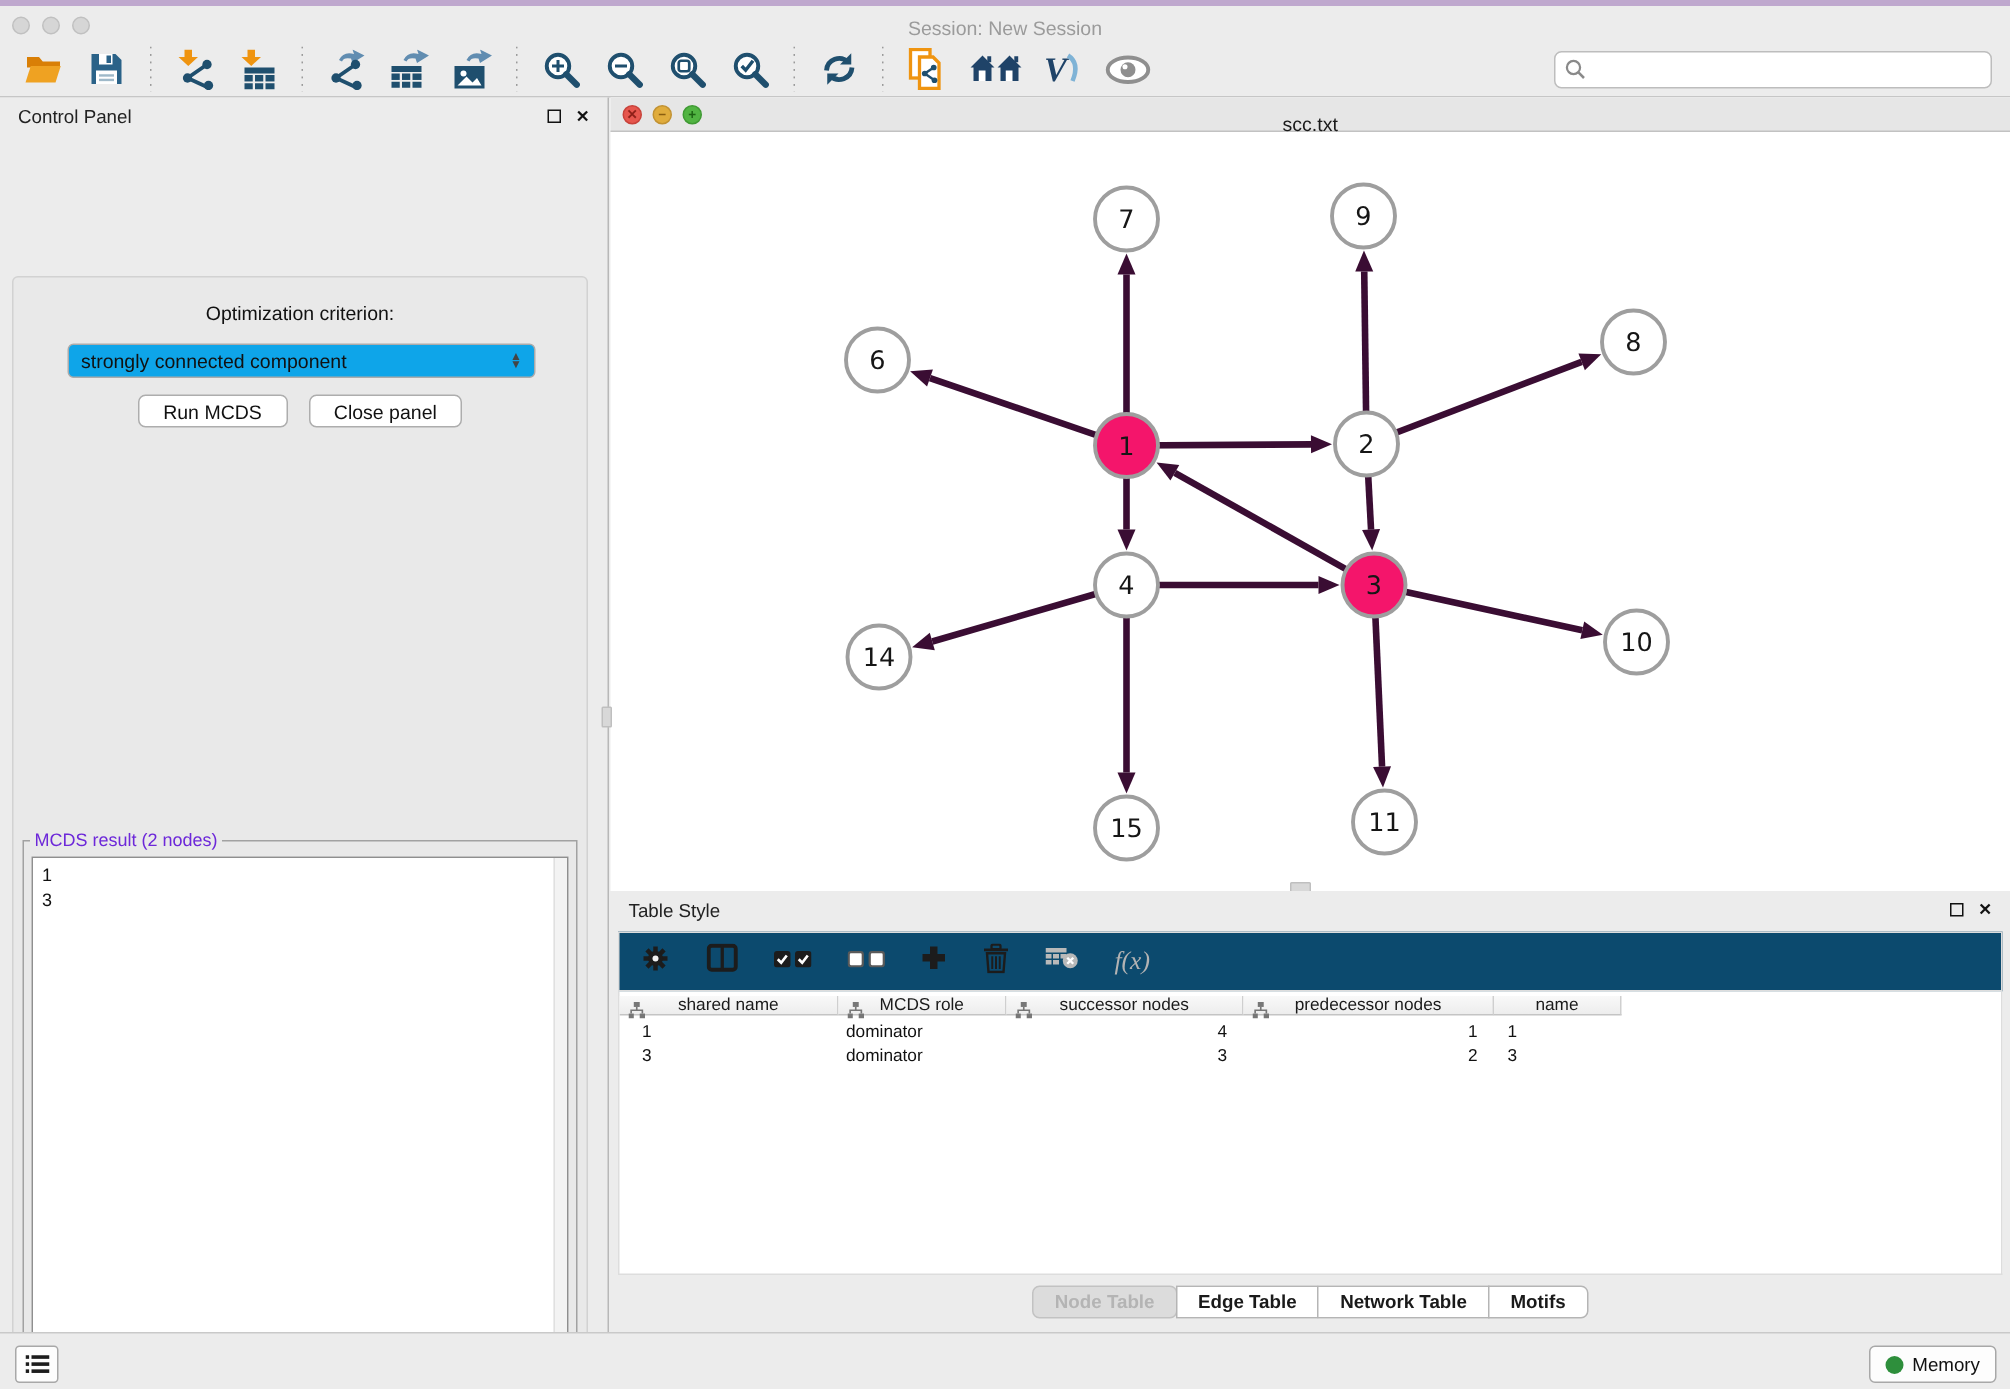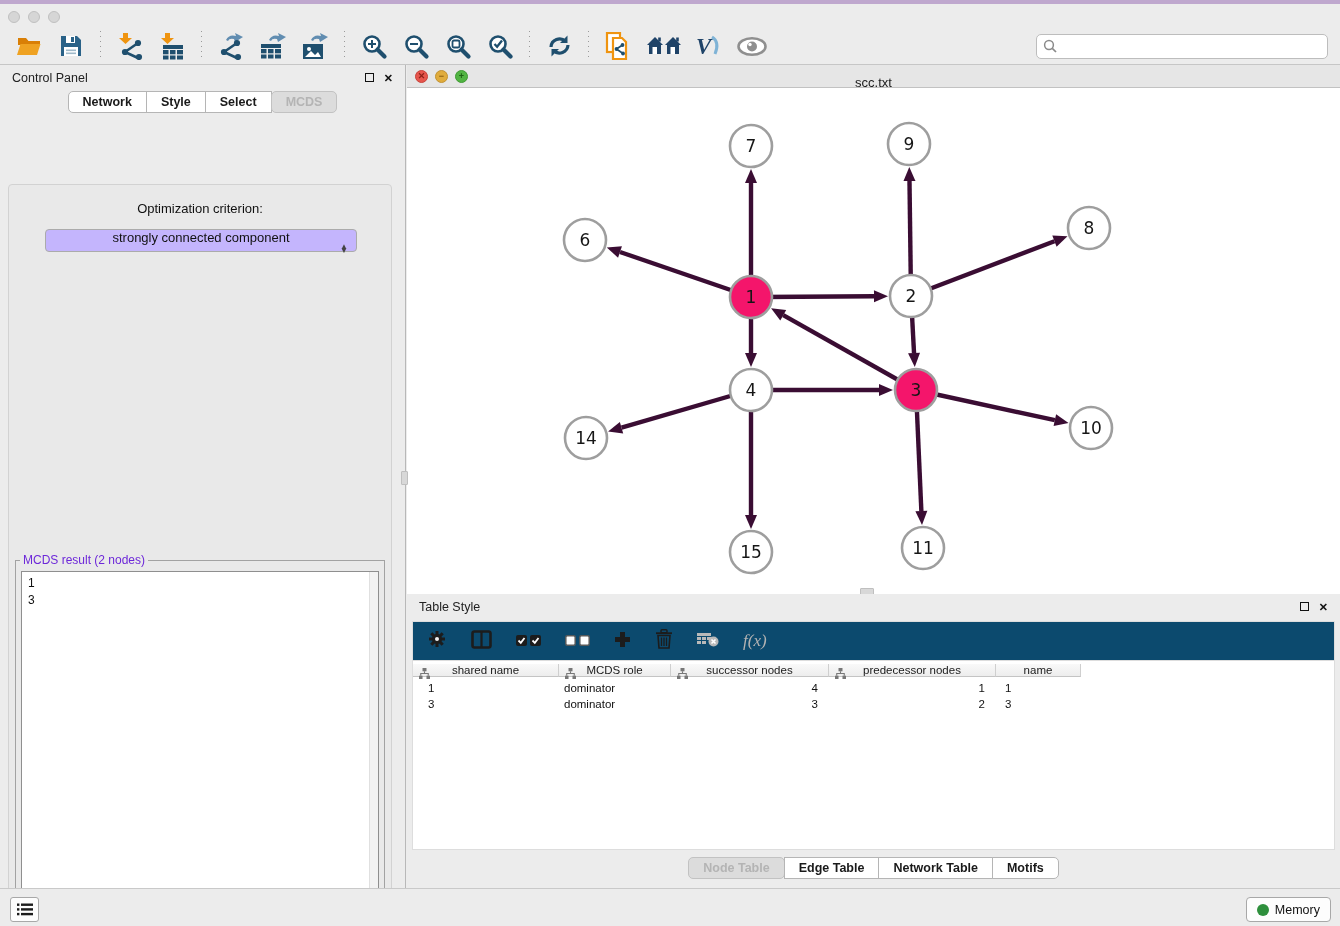--- a/index.html
+++ b/index.html
@@ -43,22 +43,22 @@
     font-size:12.5px; font-weight:bold; color:#1a1a1a; display:flex; align-items:center;
     margin-left:-1px; }
   .tab.first { border-radius:5px 0 0 5px; margin-left:0; }
   .tab.last { border-radius:0 5px 5px 0; }
   .tab.active { background:#dcdcdc; color:#b4b4b4; border-color:#c2c2c2; border-radius:5px; }
 
   #cp-content { position:absolute; left:8px; top:119px; width:384px; height:759px;
     background:#e9e9e9; border:1px solid #d2d2d2; border-radius:4px; }
   #opt-label { text-align:center; margin-top:16px; font-size:13px; color:#111; }
   #criterion-select { position:absolute; left:36px; top:44px; width:312px; height:23px;
-    background:#c4b5fd; border:1px solid #ababab; border-radius:4px;
-    display:flex; align-items:center; font-size:13px; padding:0 8px; color:#111;flex-direction:column; }
+    background:#0ea5e9; border:1px solid #ababab; border-radius:4px;
+    display:flex; align-items:center; font-size:13px; padding:0 8px; color:#111; }
   .chevrons { margin-left:auto; display:flex; flex-direction:column; line-height:0.55;
     font-size:8px; color:#444; }
   .btnrow { position:absolute; left:0; top:78px; width:100%; display:flex; justify-content:center; gap:14px; }
   .pbtn { height:22px; padding:0 16px; background:#fff; border:1px solid #adadad;
     border-radius:5px; font-size:13px; color:#111; display:flex; align-items:center; }
 
   #mcds-fieldset { position:absolute; left:6px; top:368px; width:370px; height:384px;
     border:1px solid #a2a2a2; }
   #mcds-fieldset legend { font-size:12px; color:#6d28d9; margin-left:4px; padding:0 3px;margin-top:24px; }
   #mcds-resultbox { position:absolute; left:5px; top:4px; right:5px; bottom:6px;
@@ -119,20 +119,21 @@
     display:flex; align-items:center; gap:6px; font-size:12.5px; color:#111; }
   #memory-dot { width:12px; height:12px; border-radius:50%; background:#2e8f3c; }
 </style>
 </head>
 <body>
 
 <div id="titlebar">
   <span class="mac-dot" style="left:8px"></span>
   <span class="mac-dot" style="left:28px"></span>
   <span class="mac-dot" style="left:48px"></span>
+  <div id="session-title">Session: New Session</div>
 </div>
 
 <div id="toolbar">
   <div class="tbtn">
     <svg width="26" height="22" viewBox="0 0 26 22">
       <path d="M2 3 h8 l2.5 3 H24 v4 H2 Z" fill="#d97f06"></path>
       <path d="M4.5 9 h20 l-3.5 11 H1 Z" fill="#efa222"></path>
     </svg>
   </div>
   <div class="tbtn">
@@ -289,34 +290,32 @@
 </div>
 
 <div id="control-panel">
   <div class="panel-head">
     <span>Control Panel</span>
     <span class="panel-ctrl">
       <span class="float-glyph"></span>
       <span class="wbtn">✕</span>
     </span>
   </div>
-  <div class="tabrow">
-    <div class="tab first">Network</div>
-    <div class="tab">Style</div>
-    <div class="tab">Select</div>
-    <div class="tab last active">MCDS</div>
-  </div>
   <div id="cp-content">
     <div id="opt-label">Optimization criterion:</div>
     <div id="criterion-select">
       <span>strongly connected component</span>
       <span class="chevrons">
           <span>▲</span>
           <span>▼</span>
         </span>
+    </div>
+    <div class="btnrow">
+      <div class="pbtn">Run MCDS</div>
+      <div class="pbtn">Close panel</div>
     </div>
     <fieldset id="mcds-fieldset">
       <legend>MCDS result (2 nodes)</legend>
       <div id="mcds-resultbox">
         <div id="mcds-lines">
             <div>1</div>
             <div>3</div>
           </div>
         <div id="mcds-scroll"></div>
       </div>

